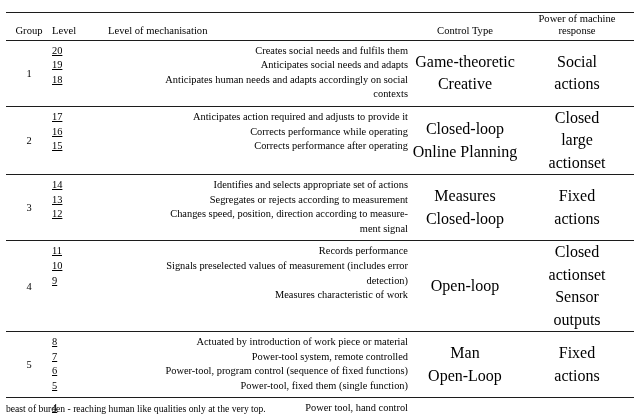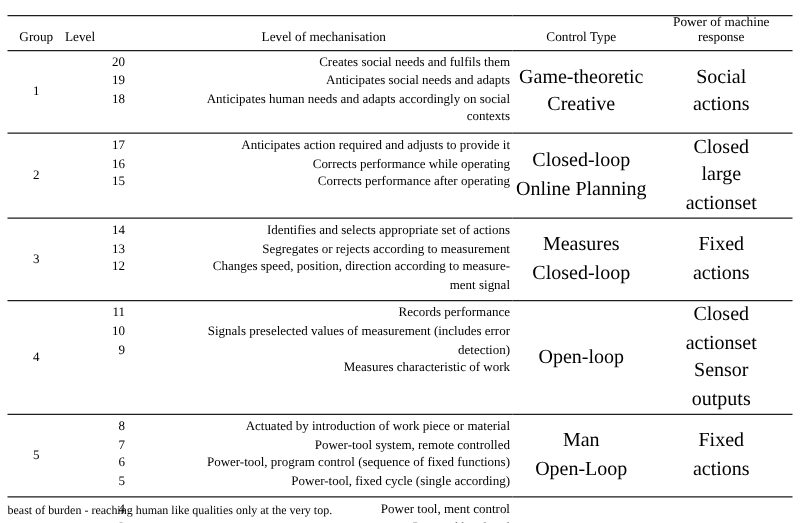--- a/index.html
+++ b/index.html
@@ -40,42 +40,43 @@
 
   thead th {
     font-weight: normal;
     font-size: 10.6px;
     padding: 0 0 3px 0;
     vertical-align: bottom;
     line-height: 1.12;
   }
   th.h-group { text-align: center; }
   th.h-level { text-align: left; }
-  th.h-mech  { text-align: center; padding-left: 8px; }
+  th.h-mech  { text-align: left; padding-left: 8px; }
   th.h-ctrl  { }
   th.h-resp  { text-align: center; }
 
   
   tr.rule-top  > * { border-top: 1.1px solid #1c1c1c; }
   tr.rule-head > * { border-top: 1.3px solid #1c1c1c; }
   tr.grp > * { border-top: 1.1px solid #1c1c1c; }
   tr.rule-bot > * { border-top: 1.2px solid #1c1c1c; }
 
   td.g-group {
     text-align: center;
     vertical-align: middle;
     font-size: 10.4px;
     padding: 0;
   }
   td.g-levels {
-    text-align: right;
+    text-align: left;
     vertical-align: top;
     padding: 3px 0 4px 0;
     line-height: 1.40;
     font-size: 10.4px;
+    text-decoration: underline;
   }
   td.g-mech {
     text-align: right;
     vertical-align: top;
     padding: 3px 2px 4px 8px;
     line-height: 1.40;
     font-size: 10.4px;
   }
   td.g-ctrl, td.g-resp {
     text-align: center;
@@ -220,41 +221,41 @@
           <td class="g-levels">
             <span class="lv">8</span>
             <span class="lv">7</span>
             <span class="lv">6</span>
             <span class="lv">5</span>
           </td>
           <td class="g-mech">
             <span class="mk">Actuated by introduction of work piece or material</span>
             <span class="mk">Power-tool system, remote controlled</span>
             <span class="mk">Power-tool, program control (sequence of fixed functions)</span>
-            <span class="mk">Power-tool, fixed cycle (single according)</span>
+            <span class="mk">Power-tool, fixed them (single function)</span>
           </td>
           <td class="g-ctrl">
             <span class="ln">Man</span>
             <span class="ln">Open-Loop</span>
           </td>
           <td class="g-resp">
             <span class="ln">Fixed</span>
             <span class="ln">actions</span>
           </td>
         </tr>
         <tr class="grp grp-row">
           <td class="g-group">6</td>
           <td class="g-levels">
             <span class="lv">4</span>
             <span class="lv">3</span>
             <span class="lv">2</span>
             <span class="lv">1</span>
           </td>
           <td class="g-mech">
-            <span class="mk">Power tool, ment control</span>
+            <span class="mk">Power tool, hand control</span>
             <span class="mk">Powered hand tool</span>
             <span class="mk">Hand tool</span>
             <span class="mk">Group</span>
           </td>
           <td class="g-ctrl">
             <span class="ln">Man</span>
           </td>
           <td class="g-resp">
             <span class="ln">Variable</span>
           </td>

